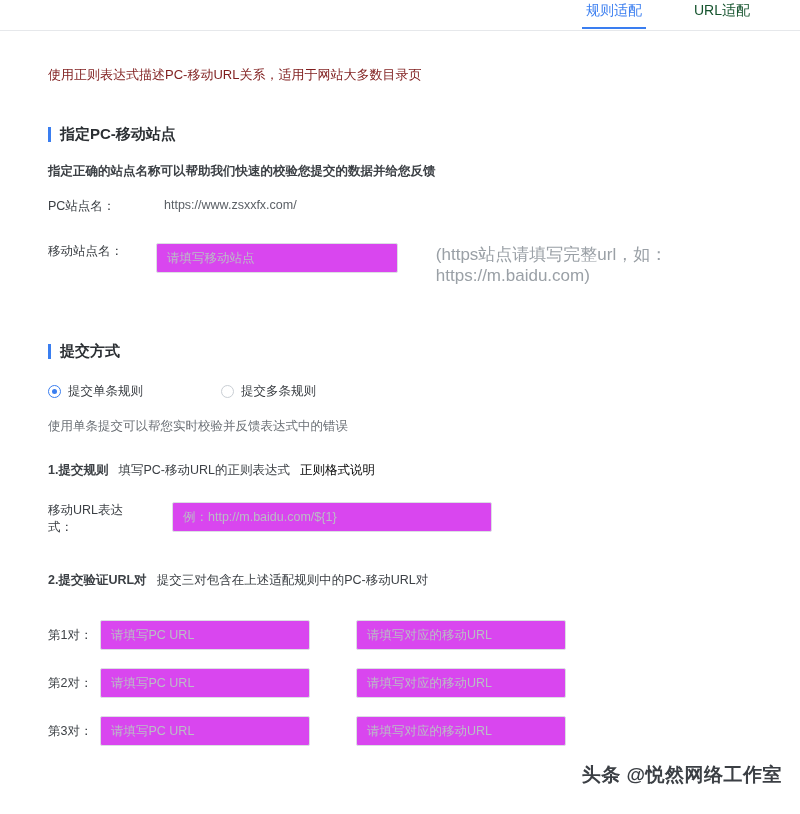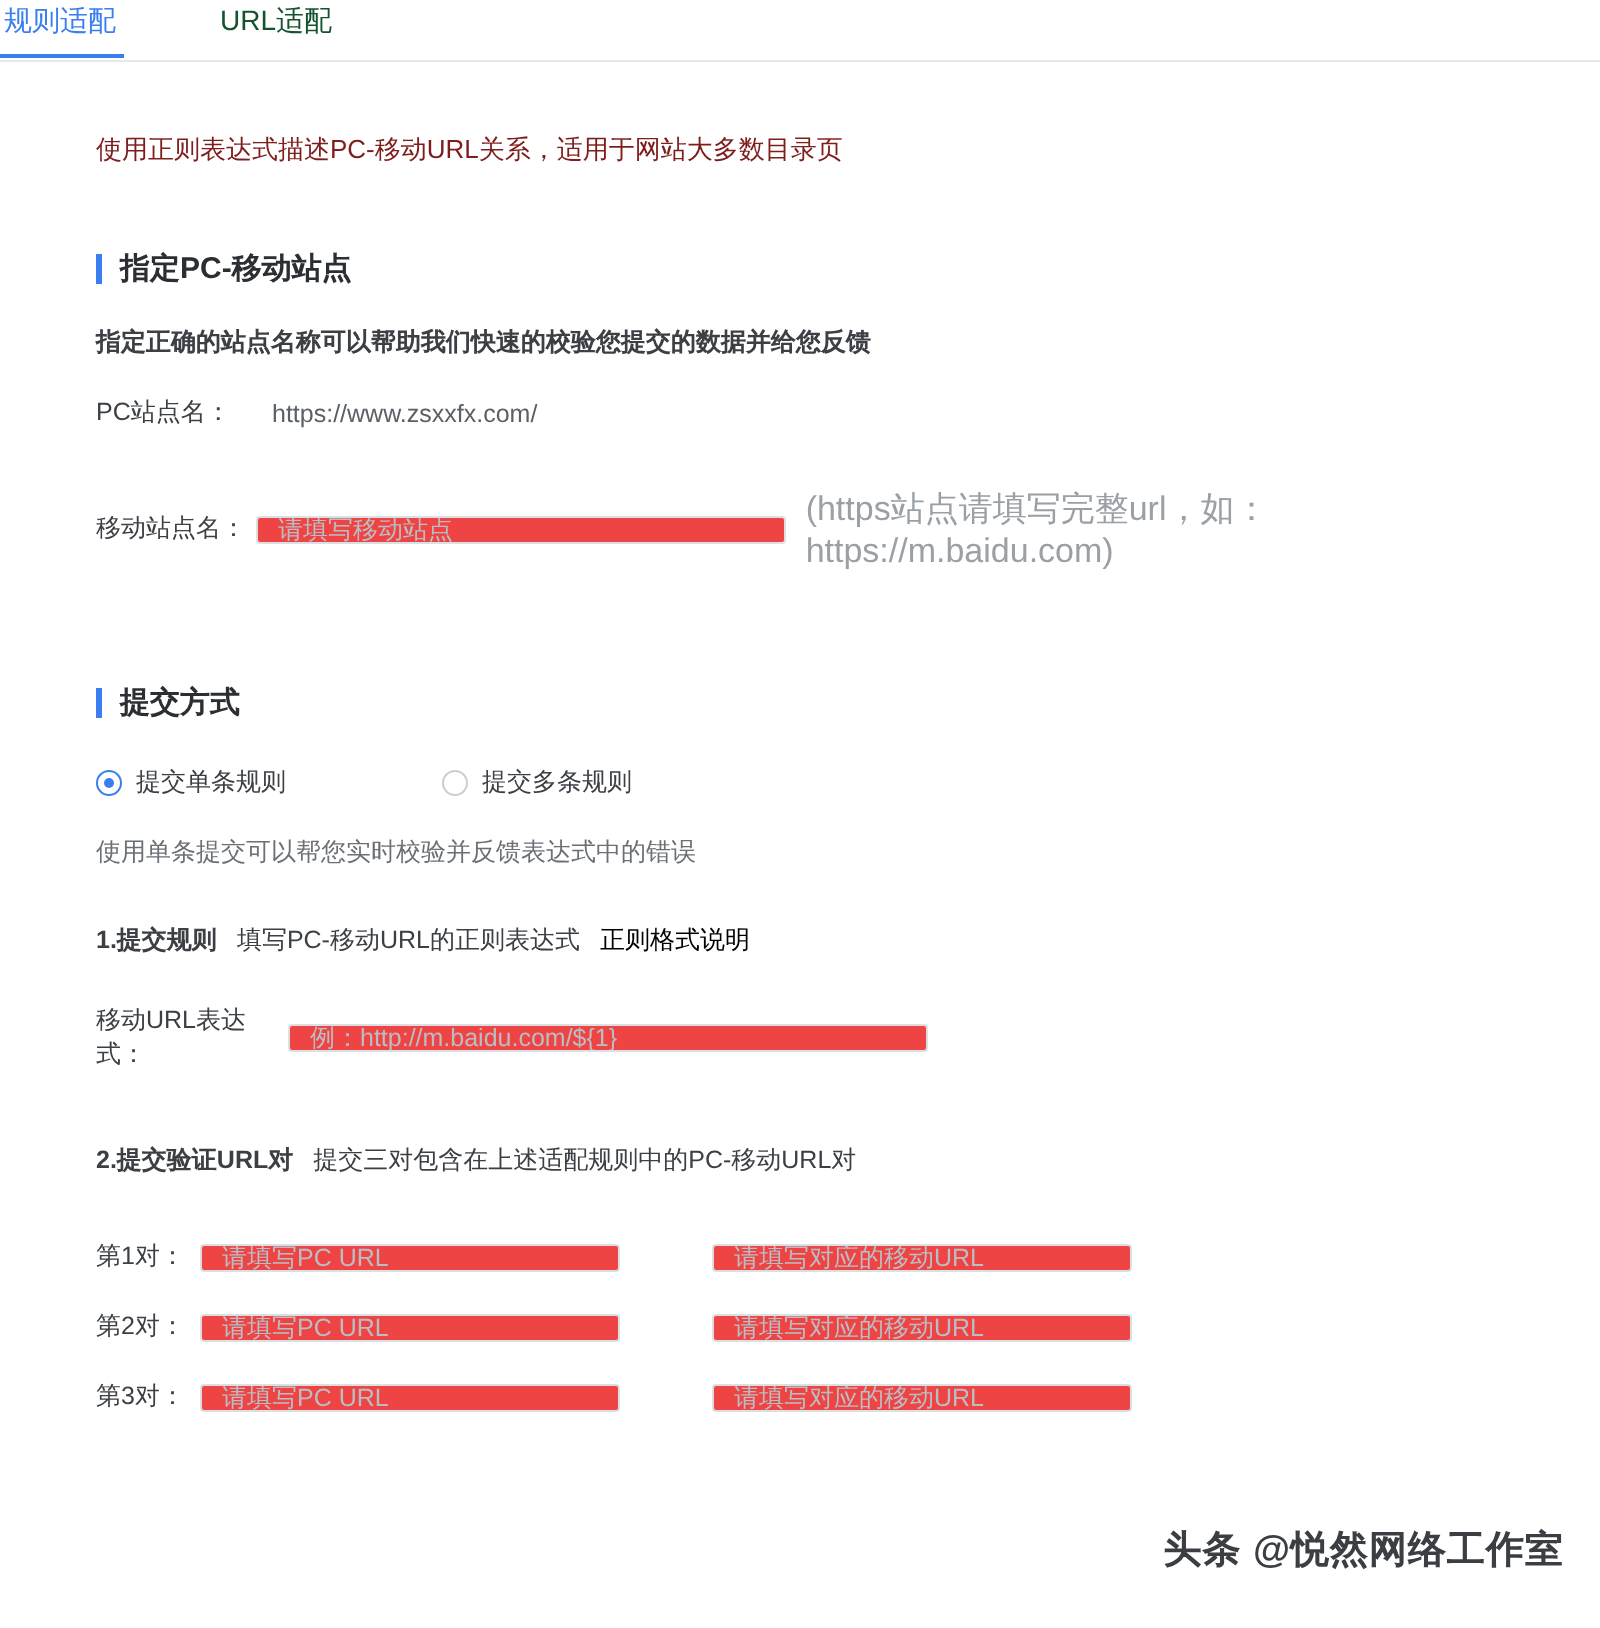--- a/index.html
+++ b/index.html
@@ -14,20 +14,21 @@
     position: relative;
     overflow: hidden;
   }
 
   
   .tabs {
     height: 31px;
     border-bottom: 1px solid #e6e8eb;
     display: flex;
     align-items: flex-start;
+    justify-content: flex-end;
   }
   .tab {
     font-size: 14px;
     color: #14532d;
     padding: 0 2px 9px 2px;
     margin-right: 48px;
     cursor: pointer;
     position: relative;
     line-height: 20px;
   }
@@ -74,44 +75,44 @@
   .subnote {
     margin-top: 17px;
     font-size: 12.5px;
     font-weight: bold;
     color: #3c4045;
     line-height: 20px;
   }
 
   .field-row {
     display: flex;
-    align-items: center;
     margin-top: 17px;
+    gap: 28px;
   }
   .field-label {
     width: 80px;
     font-size: 12.5px;
     color: #3c4045;
     flex: 0 0 auto;
   }
   .field-label.wide { width: 88px; }
   .field-static {
     font-size: 12.5px;
     color: #5b6066;
     margin-left: 8px;
   }
   input.text {
-    height: 14px;
+    height: 30px;
     border: 1px solid #dcdfe3;
     border-radius: 2px;
     padding: 0 10px;
     font-size: 12.5px;
     font-family: "Liberation Sans", sans-serif;
     color: #333;
-    background: #ef4444;
+    background: #d946ef;
     outline: none;
   }
   input.text::placeholder { color: #b9bec4; }
   .hint {
     margin-left: 10px;
     font-size: 17px;
     color: #9aa0a6;
   }
 
   

